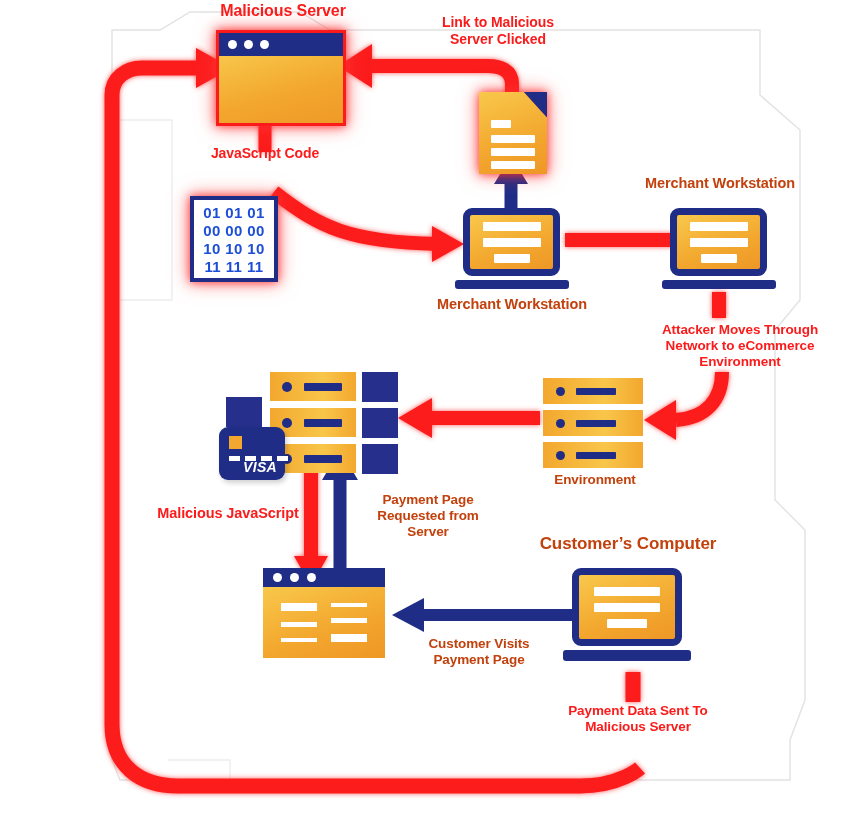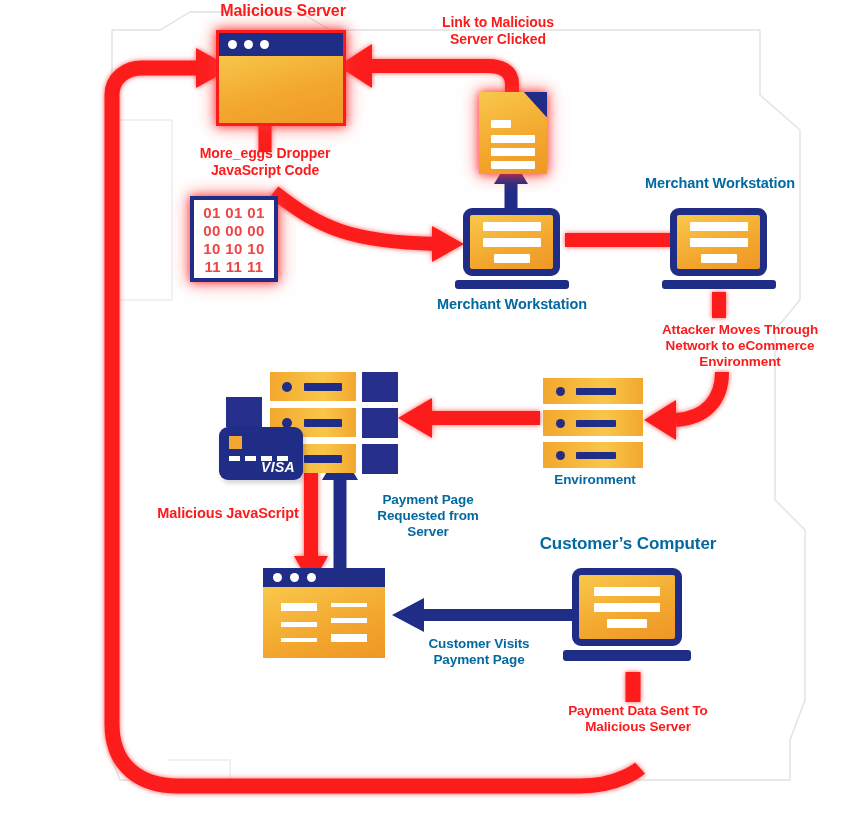--- a/index.html
+++ b/index.html
@@ -10,40 +10,40 @@
 
   
   .layer{position:absolute;left:0;top:0;width:851px;height:814px;}
   #bgline{z-index:1;}
   #arrows{z-index:2;}
 
   
   .lbl{position:absolute;z-index:6;font-weight:bold;text-align:center;
        line-height:1.18;letter-spacing:-0.1px;}
   .lbl.red{color:#FC1B1B;}
-  .lbl.navy{color:#0369a1;}
+  .lbl.navy{color:#c2410c;}
 
   
   .node{position:absolute;z-index:4;}
 
   
   .browser{box-sizing:border-box;}
   .browser .bar{background:#1F2D86;display:flex;align-items:center;gap:7px;
                 padding:0 9px;box-sizing:border-box;}
   .browser .dot{width:9px;height:9px;border-radius:50%;background:#ffffff;}
   .browser .body{background:linear-gradient(165deg,#F7C64A 0%,#F3A72E 55%,#EF9A28 100%);}
 
   .redglow{filter:drop-shadow(0 0 5px rgba(255,40,40,.85))
                   drop-shadow(0 0 9px rgba(255,60,60,.55));}
 
   
   .binbox{box-sizing:border-box;background:#ffffff;border:4px solid #1F2D86;
           display:flex;flex-direction:column;align-items:center;
           justify-content:center;gap:1px;}
-  .binbox .row{color:#ef4444;font-weight:bold;font-size:15px;
+  .binbox .row{color:#1d4ed8;font-weight:bold;font-size:15px;
                letter-spacing:.4px;white-space:nowrap;}
 
   
   .laptop .screen{box-sizing:border-box;border:7px solid #1F2D86;border-radius:9px;
       background:linear-gradient(160deg,#F8C84B 0%,#F3A72E 60%,#EE9726 100%);
       display:flex;flex-direction:column;align-items:center;justify-content:center;gap:7px;}
   .laptop .ln{background:#ffffff;height:9px;border-radius:1px;}
   .laptop .base{background:#1F2D86;border-radius:3px;margin:4px auto 0;}
 
   
@@ -237,21 +237,21 @@
     <div class="srvrow" style="position:absolute;left:44px;top:36px;width:86px;height:29px;">
       <span class="d" style="left:12px;top:10px;width:10px;height:10px;"></span>
       <span class="b" style="left:34px;top:11px;width:38px;height:8px;"></span>
     </div>
     <div class="srvrow" style="position:absolute;left:44px;top:72px;width:86px;height:29px;">
       <span class="d" style="left:12px;top:10px;width:10px;height:10px;"></span>
       <span class="b" style="left:34px;top:11px;width:38px;height:8px;"></span>
     </div>
   </div>
 
-  <div class="visa" style="left:219px;top:427px;width:84px;height:53px;">
+  <div class="visa" style="left:219px;top:427px;width:66px;height:53px;">
     <span class="chip" style="left:10px;top:9px;width:13px;height:13px;"></span>
     <span class="dash" style="left:10px;top:29px;width:11px;"></span>
     <span class="dash" style="left:26px;top:29px;width:11px;"></span>
     <span class="dash" style="left:42px;top:29px;width:11px;"></span>
     <span class="dash" style="left:58px;top:29px;width:11px;"></span>
     <span class="mark" style="right:8px;bottom:5px;">VISA</span>
   </div>
 
   <div class="node ppage" style="left:263px;top:568px;width:122px;height:90px;">
     <div class="bar" style="height:19px;">
@@ -285,21 +285,20 @@
   <div class="lbl red" style="left:198px;top:2px;width:170px;font-size:16px;">
     <span>Malicious Server</span>
   </div>
 
   <div class="lbl red" style="left:393px;top:14px;width:210px;font-size:14px;">
     <div>Link to Malicious</div>
     <div>Server Clicked</div>
   </div>
 
   <div class="lbl red" style="left:155px;top:145px;width:220px;font-size:14px;">
-    <div>More_eggs Dropper</div>
     <div>JavaScript Code</div>
   </div>
 
   <div class="lbl navy" style="left:400px;top:296px;width:224px;font-size:14.5px;">
     <span>Merchant Workstation</span>
   </div>
 
   <div class="lbl navy" style="left:608px;top:175px;width:224px;font-size:14.5px;">
     <span>Merchant Workstation</span>
   </div>

